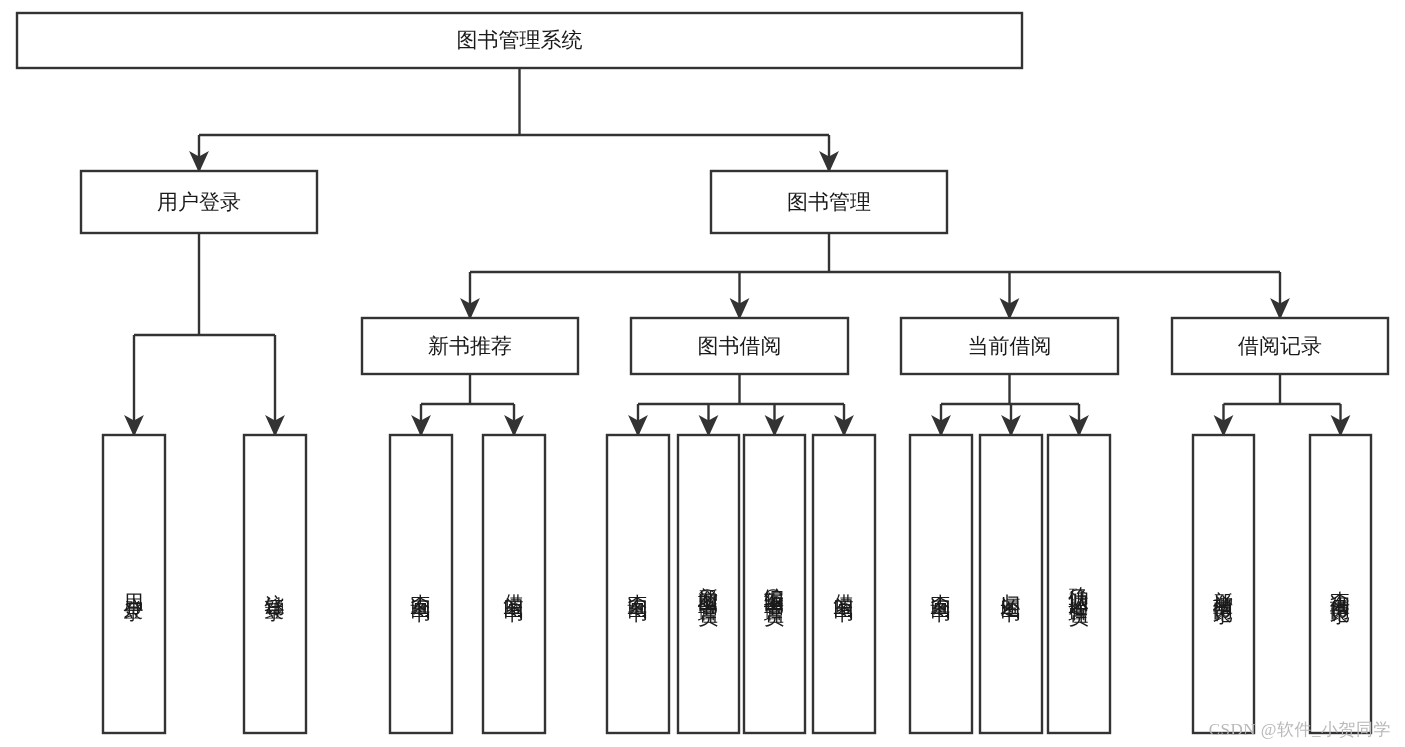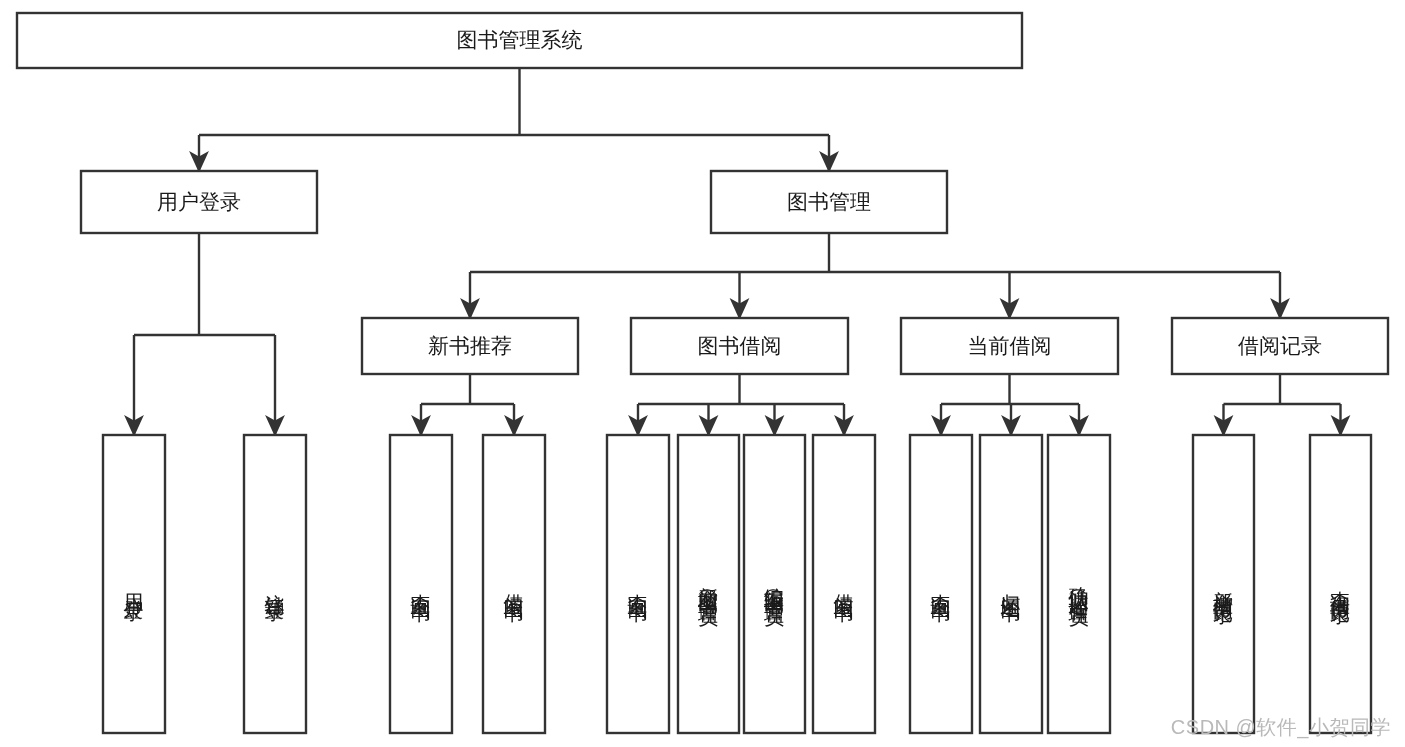--- a/index.html
+++ b/index.html
@@ -63,22 +63,22 @@
     line-height: 1;
     letter-spacing: 3px;
     color: #1a1a1a;
     text-align: center;
     white-space: nowrap;
   }
   .watermark {
     position: absolute;
     right: 14px;
     bottom: 6px;
-    font-family: Liberation Sans, sans-serif;
-    font-size: 20px;
+    font-family: Liberation Serif, serif;
+    font-size: 17px;
     color: #b9b9b9;
     letter-spacing: 0.5px;
     white-space: nowrap;
   }
 </style>
 </head>
 <body>
 
 <div id="diagram-root">
   <svg class="diagram-canvas" viewBox="0 0 1405 747" xmlns="http://www.w3.org/2000/svg">

